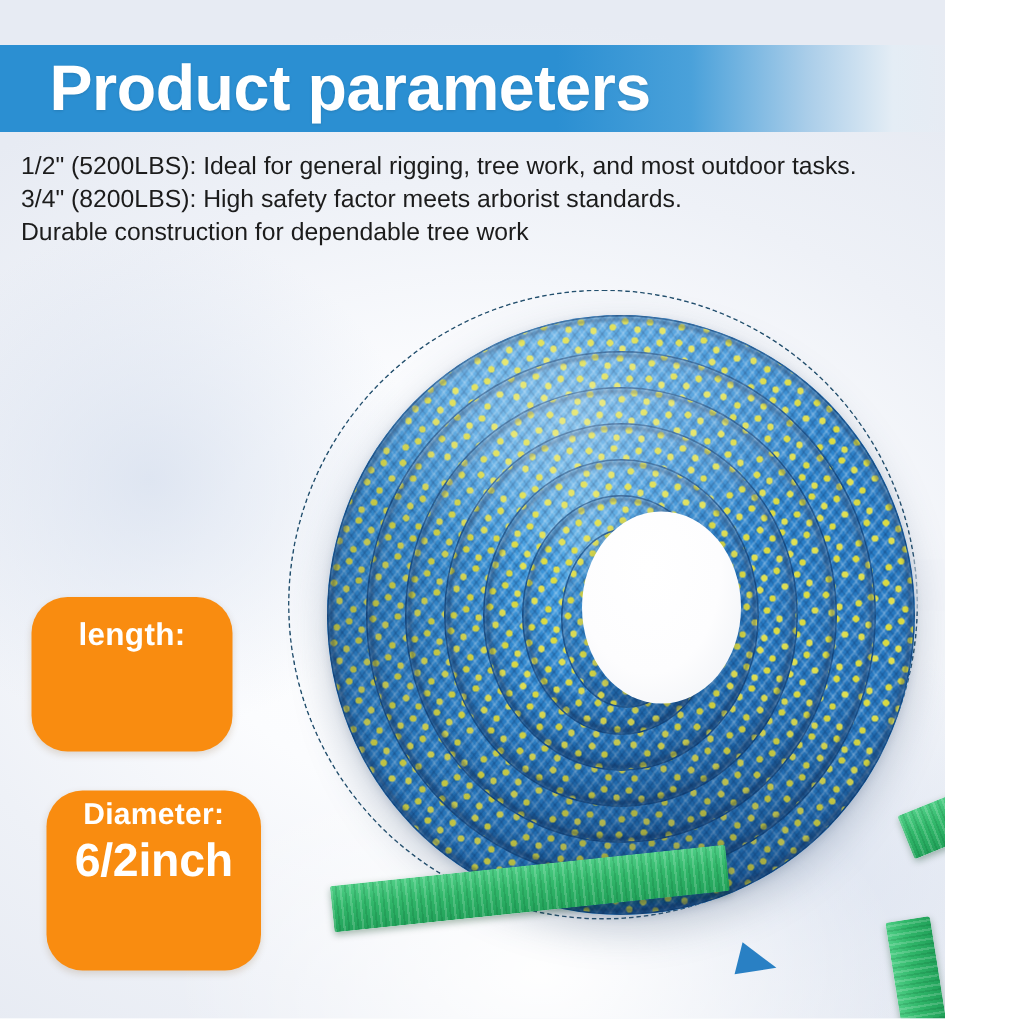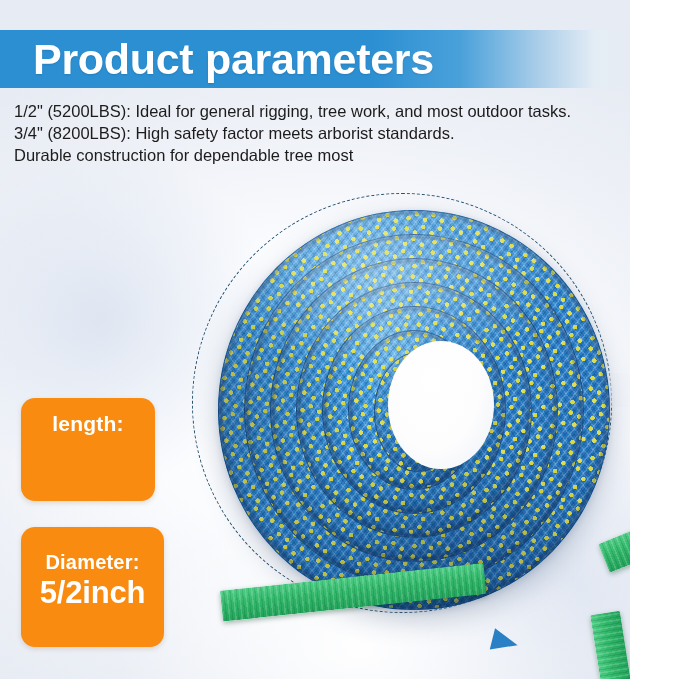--- a/index.html
+++ b/index.html
@@ -83,21 +83,21 @@
     font-size: 16.5px;
     line-height: 22px;
     color: #1c1c1c;
     white-space: nowrap;
   }
 
   
   .badge {
     position: absolute;
     background: #f98c10;
-    border-radius: 14px;
+    border-radius: 24px;
     color: #ffffff;
     text-align: center;
     box-shadow: 0 2px 5px rgba(120,80,20,0.18);
   }
   .badge .cap {
     font-size: 21px;
     font-weight: bold;
     line-height: 26px;
     letter-spacing: 0.2px;
   }
@@ -109,25 +109,25 @@
   }
   #badge-length {
     left: 21px;
     top: 398px;
     width: 134px;
     height: 103px;
     padding-top: 13px;
     box-sizing: border-box;
   }
   #badge-diameter {
-    left: 21px;
+    left: 31px;
     top: 527px;
     width: 143px;
     height: 120px;
-    padding-top: 23px;
+    padding-top: 4px;
     box-sizing: border-box;
   }
   #badge-diameter .cap { font-size: 20px; line-height: 25px; }
   #badge-diameter .val { font-size: 31px; line-height: 35px; }
 
   
   .coil-stage {
     position: absolute;
     left: 180px;
     top: 185px;
@@ -314,21 +314,21 @@
   <div class="bg-wisp w1"></div>
   <div class="bg-wisp w2"></div>
   <div class="bg-wisp w3"></div>
 
   <div class="banner"></div>
   <div class="banner-title">Product parameters</div>
 
   <div class="spec-list">
     <div class="spec-line">1/2" (5200LBS): Ideal for general rigging, tree work, and most outdoor tasks.</div>
     <div class="spec-line">3/4" (8200LBS): High safety factor meets arborist standards.</div>
-    <div class="spec-line">Durable construction for dependable tree most</div>
+    <div class="spec-line">Durable construction for dependable tree work</div>
   </div>
 
   <div class="coil-stage">
 
     <div class="dash-ring"></div>
     <div class="dash-mask"></div>
 
     <div class="coil">
       <div class="ring" style="left:0px;   top:0px;   width:392px; height:400px;">
           <div class="fleck"></div>
@@ -375,16 +375,16 @@
 
     <div class="arrow-head"></div>
   </div>
 
   <div class="badge" id="badge-length">
     <div class="cap">length:</div>
   </div>
 
   <div class="badge" id="badge-diameter">
     <div class="cap">Diameter:</div>
-    <div class="val">5/2inch</div>
+    <div class="val">6/2inch</div>
   </div>
 
 </div>
 
 </body></html>

